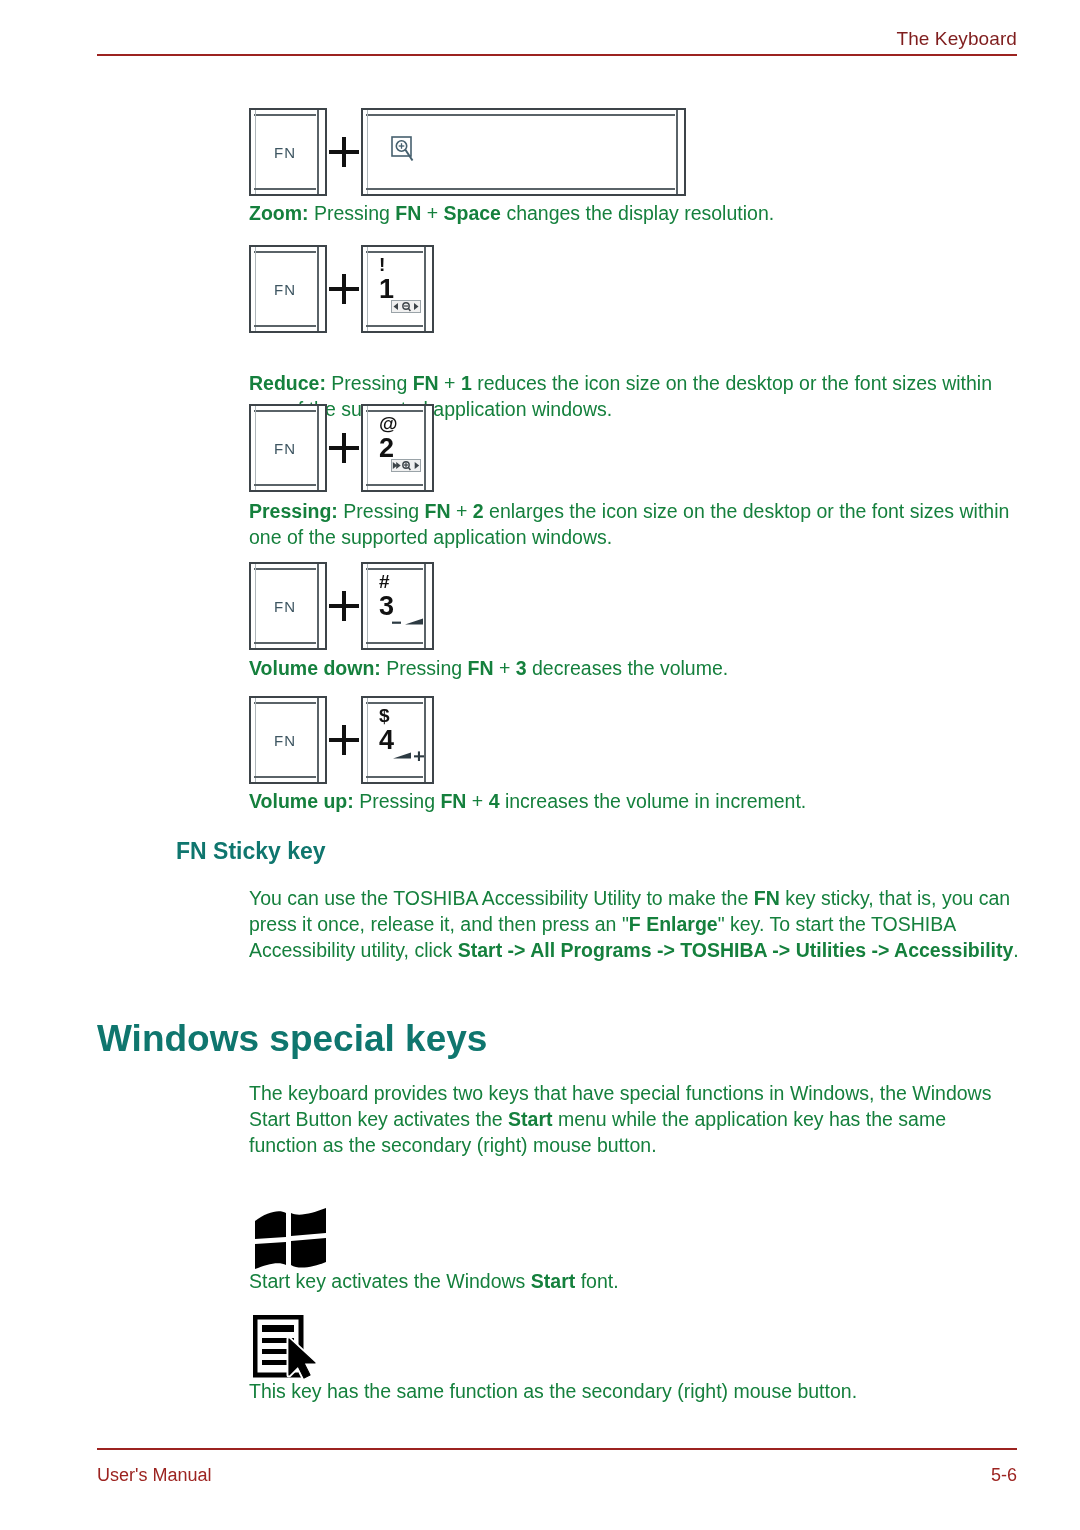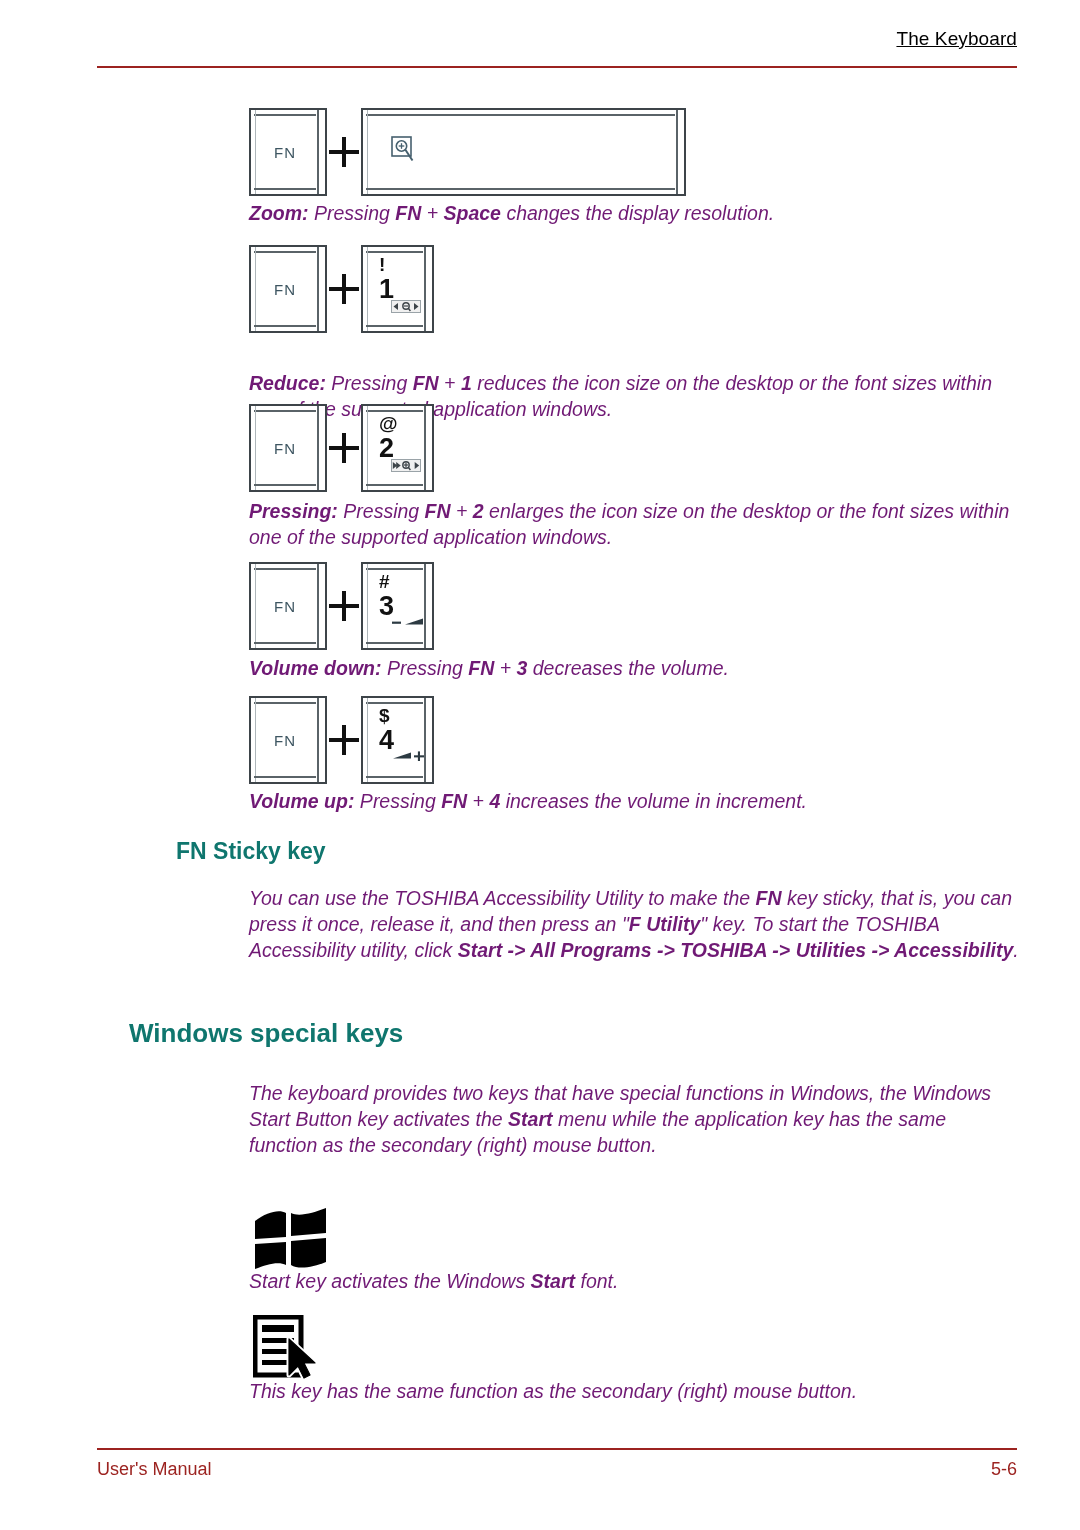--- a/index.html
+++ b/index.html
@@ -19,24 +19,23 @@
   
   .page-header {
     position: absolute;
     left: 97px;
     top: 28px;
     width: 920px;
   }
   .page-header .hdr-text {
     text-align: right;
     font-size: 19px;
-    color: #000000;
+    color: #7f1d1d;
     letter-spacing: 0.1px;
-    padding-bottom: 16px;
-    text-decoration: underline;
+    padding-bottom: 4px;
   }
   .page-header .hdr-rule {
     border-top: 2px solid #9c2320;
     width: 100%;
   }
 
   
   .page-footer {
     position: absolute;
     left: 97px;
@@ -44,57 +43,55 @@
     width: 920px;
   }
   .page-footer .ftr-rule {
     border-top: 2px solid #9c2320;
     width: 100%;
   }
   .page-footer .ftr-row {
     display: flex;
     justify-content: space-between;
     align-items: baseline;
-    padding-top: 9px;
+    padding-top: 15px;
     font-size: 18px;
     color: #9c2320;
   }
 
   
   .content {
     position: absolute;
     left: 0;
     top: 0;
     width: 1080px;
   }
 
   .para {
     position: absolute;
     left: 249px;
     width: 770px;
     font-size: 19.5px;
     line-height: 26px;
-    color: #701a75;
-    font-style: italic;
+    color: #15803d;
   }
   .para b { font-weight: bold; }
 
   .h-red {
     position: absolute;
     font-weight: bold;
     color: #0f766e;
   }
   .h-sub {
     left: 176px;
     font-size: 23px;
   }
   .h-main {
     left: 97px;
-    font-size: 26px;
-    margin-left: 32px;
+    font-size: 37px;
   }
 
   
   .keyrow { position: absolute; }
 
   .key {
     position: relative;
     box-sizing: border-box;
     background: #ffffff;
     border: 2px solid #3d4449;
@@ -357,21 +354,21 @@
     </div>
   </div>
 
   <div class="para" style="top:788px;">
     <b>Volume up:</b><span> Pressing </span><b>FN</b><span> + </span><b>4</b><span> increases the volume in increment.</span>
   </div>
 
   <div class="h-red h-sub" style="top:838px;">FN Sticky key</div>
 
   <div class="para" style="top:885px;">
-    <span>You can use the TOSHIBA Accessibility Utility to make the </span><b>FN</b><span> key sticky, that is, you can press it once, release it, and then press an "</span><b>F Utility</b><span>" key. To start the TOSHIBA Accessibility utility, click </span><b>Start -&gt; All Programs -&gt; TOSHIBA -&gt; Utilities -&gt; Accessibility</b><span>.</span>
+    <span>You can use the TOSHIBA Accessibility Utility to make the </span><b>FN</b><span> key sticky, that is, you can press it once, release it, and then press an "</span><b>F Enlarge</b><span>" key. To start the TOSHIBA Accessibility utility, click </span><b>Start -&gt; All Programs -&gt; TOSHIBA -&gt; Utilities -&gt; Accessibility</b><span>.</span>
   </div>
 
   <div class="h-red h-main" style="top:1018px;">Windows special keys</div>
 
   <div class="para" style="top:1080px;">
     <span>The keyboard provides two keys that have special functions in Windows, the Windows Start Button key activates the </span><b>Start</b><span> menu while the application key has the same function as the secondary (right) mouse button.</span>
   </div>
 
   <div class="glyph-block" style="left:253px; top:1208px;">
     <svg width="76" height="62" viewBox="0 0 76 62">

